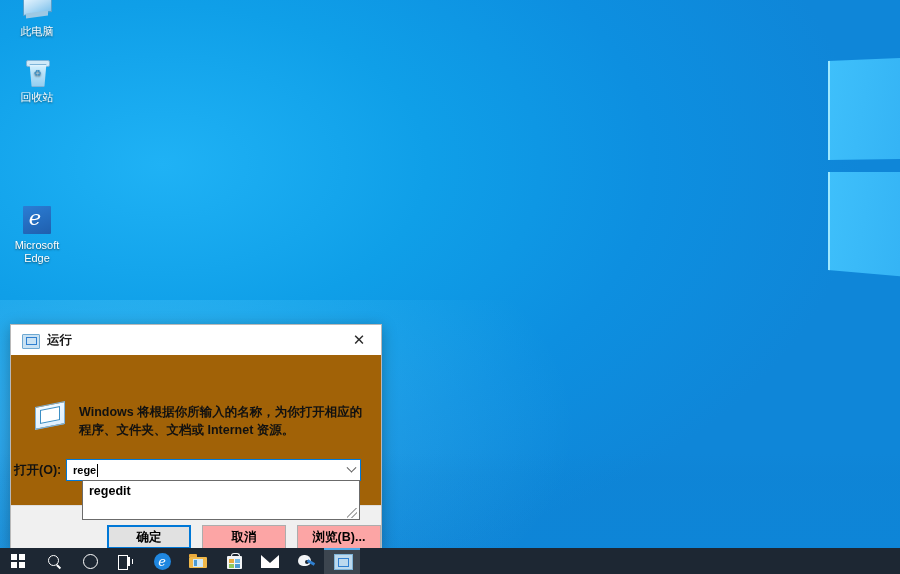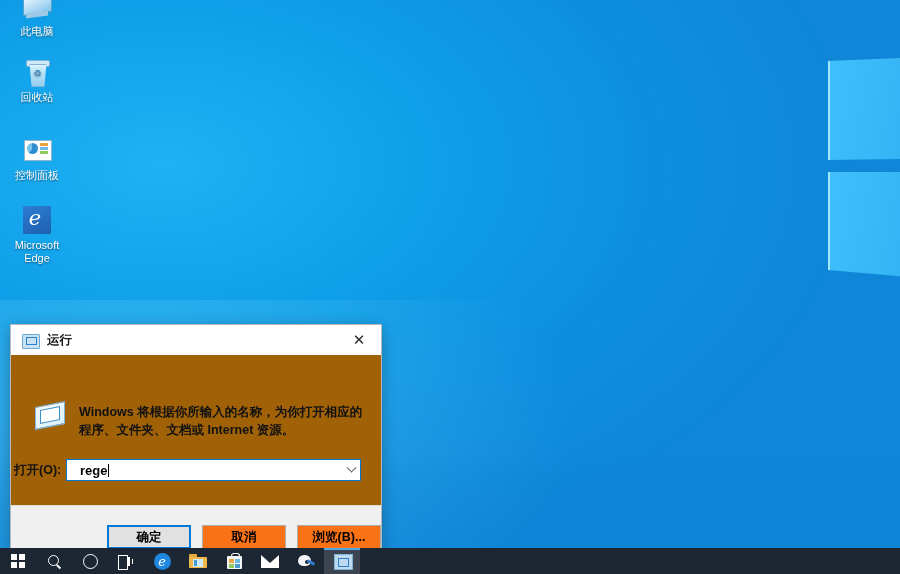--- a/index.html
+++ b/index.html
@@ -370,22 +370,22 @@
     position: relative;
     width: 295px;
     height: 22px;
     background: #ffffff;
     border: 1px solid #0078d7;
     box-sizing: border-box;
     display: flex;
     align-items: center;
   }
   #run-input-text {
-    margin-left: 13px;
-    font-size: 13px;
+    margin-left: 6px;
+    font-size: 11px;
     color: #000;
     position: relative;
   }
   #run-caret {
     display: inline-block;
     width: 1px;
     height: 13px;
     background: #000;
     vertical-align: -2px;
     margin-left: 1px;
@@ -436,21 +436,21 @@
     border-top: 1px solid #dfdfdf;
     display: flex;
     align-items: flex-end;
     justify-content: flex-end;
     box-sizing: border-box;
   }
   .dlg-btn {
     width: 84px;
     height: 24px;
     margin-left: 11px;
-    background: #f97316;
+    background: #fca5a5;
     border: 1px solid #adadad;
     font-size: 12.5px;
     color: #000;
     display: flex;
     align-items: center;
     justify-content: center;
     cursor: default;
     box-sizing: border-box;
   }
   .dlg-btn.default {
@@ -482,30 +482,20 @@
 
     <div class="desk-icon" id="icon-recycle">
       <span class="glyph">
         <span class="bin-lid"></span>
           <span class="bin-body"></span>
           <span class="bin-mark">♻</span>
       </span>
       <span class="label">回收站</span>
     </div>
 
-    <div class="desk-icon" id="icon-control">
-      <span class="glyph">
-        <span class="cp-box"></span>
-          <span class="cp-pie"></span>
-        <span class="cp-b1"></span>
-          <span class="cp-b2"></span>
-          <span class="cp-b3"></span>
-      </span>
-      <span class="label">控制面板</span>
-    </div>
 
     <div class="desk-icon" id="icon-edge">
       <span class="glyph">
         <span class="edge-tile"></span>
           <span class="edge-e">e</span>
       </span>
       <span class="label">Microsoft</span>
       <span class="label">Edge</span>
     </div>
   </div>
@@ -533,20 +523,24 @@
 
       <div id="run-open-row">
         <span id="run-open-label">打开(O):</span>
         <div id="run-combo">
           <span id="run-input-text">rege</span>
             <span id="run-caret"></span>
           <span id="run-combo-arrow"></span>
         </div>
       </div>
 
+      <div id="run-dropdown">
+        <div class="opt">regedit</div>
+        <span id="run-grip"></span>
+      </div>
 
     </div>
 
     <div id="run-footer">
       <div class="dlg-btn default">确定</div>
       <div class="dlg-btn">取消</div>
       <div class="dlg-btn">浏览(B)...</div>
     </div>
 
   </div>

